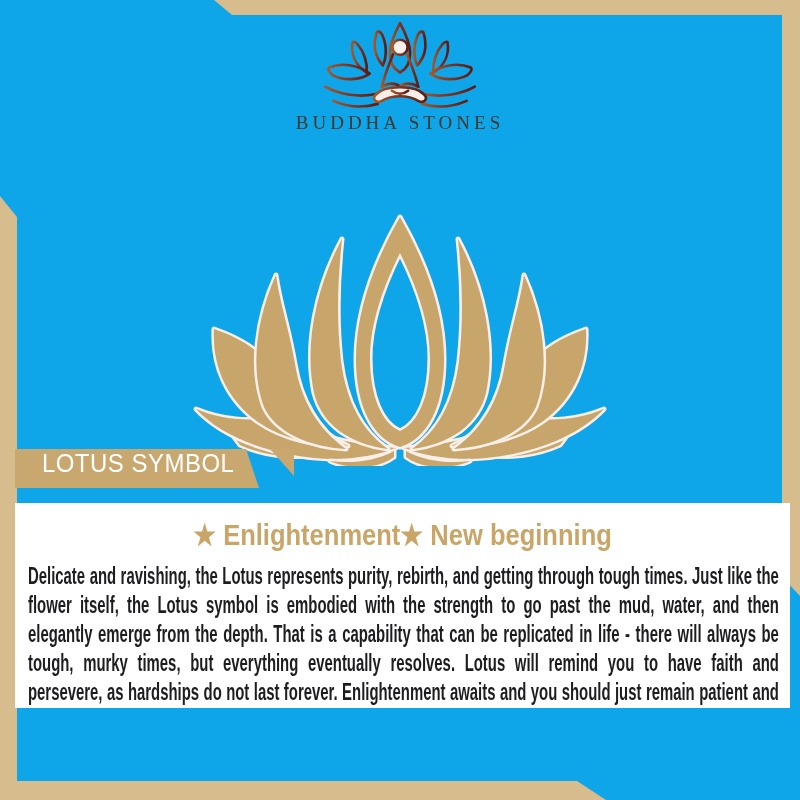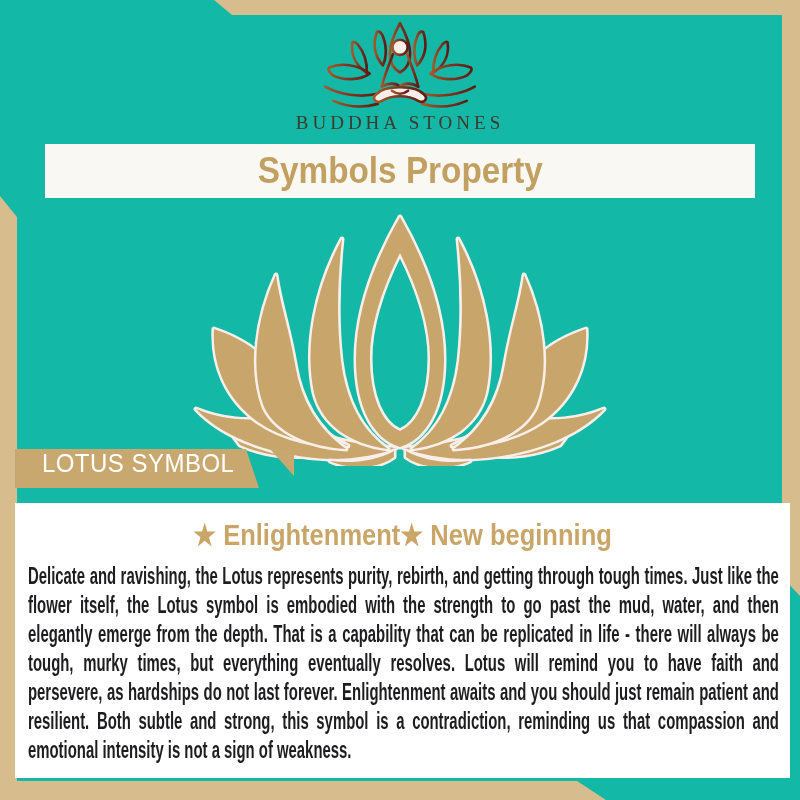--- a/index.html
+++ b/index.html
@@ -1,18 +1,18 @@
 <!DOCTYPE html>
 <html><head>
 <meta charset="utf-8">
 <style>
   html,body{margin:0;padding:0;background:#e8e2dc;}
   #canvas{
     position:relative;width:800px;height:800px;margin:0 auto;
-    background:#14b8a6;overflow:hidden;
+    background:#0ea5e9;overflow:hidden;
     font-family:"Liberation Sans",sans-serif;
   }
   
   .frame{position:absolute;background:#d7bc8e;}
   .frame-top{left:214px;top:0;width:586px;height:15px;
     clip-path:polygon(0 0,100% 0,100% 100%,18px 100%);}
   .frame-right{left:782px;top:0;width:18px;height:596px;
     clip-path:polygon(0 0,100% 0,100% 100%,0 calc(100% - 19px));}
   .frame-left{left:0;top:196px;width:17px;height:604px;
     clip-path:polygon(0 0,100% 21px,100% 100%,0 100%);}
@@ -47,21 +47,21 @@
   .banner .banner-text{
     padding-left:28px;color:#ffffff;font-size:25px;font-weight:400;
     letter-spacing:0.5px;transform:scaleX(0.96);transform-origin:left center;
   }
   .banner-tail{
     position:absolute;left:270px;top:449px;width:24px;height:27px;
     background:#c9a86f;clip-path:polygon(0 0,100% 0,100% 100%);
   }
   
   .content-box{
-    position:absolute;left:15px;top:503px;width:775px;height:275px;
+    position:absolute;left:15px;top:503px;width:775px;height:205px;
     background:#ffffff;overflow:hidden;
   }
   .heading{
     margin-top:15px;width:775px;text-align:center;
     font-size:29px;font-weight:bold;color:#c9a567;
     transform:scaleX(0.88);transform-origin:center top;white-space:nowrap;
   }
   .body-text{
     margin:10px 0 0 13px;width:1160px;
     transform:scaleX(0.6473);transform-origin:left top;
@@ -111,23 +111,20 @@
         <path d="M87,34 C91,44 96,56 98,66"></path>
         <path d="M62,66 C68,62 76,62 80,66"></path>
         <path d="M98,66 C92,62 84,62 80,66"></path>
         <path d="M56,74 C64,64 96,64 104,74 C108,78 104,83 98,80 C88,74 72,74 62,80 C56,83 52,78 56,74 Z" fill="#f9efea"></path>
         <path d="M72,70 Q80,76 88,70"></path>
       </g>
     </svg>
   </div>
   <div class="brand-name">BUDDHA STONES</div>
 
-  <div class="title-bar">
-    <span class="title-text">Symbols Property</span>
-  </div>
 
   <div class="lotus-wrap">
     <svg width="444" height="264" viewBox="0 0 444 262">
       <defs>
         <path id="p6" d="M56,234 C80,246 110,252 138,252 C112,256 84,252 62,242 Z"></path>
         <path id="p4" d="M18,206 C46,236 98,254 152,256 C180,256 204,251 218,245 C174,242 132,232 101,213 C72,220 42,216 18,206 Z"></path>
         <path id="p5" d="M216,248 C198,258 174,261 152,258 C172,267 200,266 216,254 Z"></path>
         <path id="p3" d="M36,126 C34,162 48,196 80,219 C106,237 143,244 170,243 C139,227 114,204 98,173 C84,146 59,134 36,126 Z"></path>
         <path id="p2" d="M98,72 C78,116 72,166 86,204 C98,230 132,244 168,246 C140,226 123,198 117,161 C111,125 102,101 98,72 Z"></path>
         <path id="p1" d="M164,36 C138,84 126,142 136,190 C144,222 172,241 210,246 C184,228 168,198 163,158 C158,114 160,74 164,36 Z"></path>

